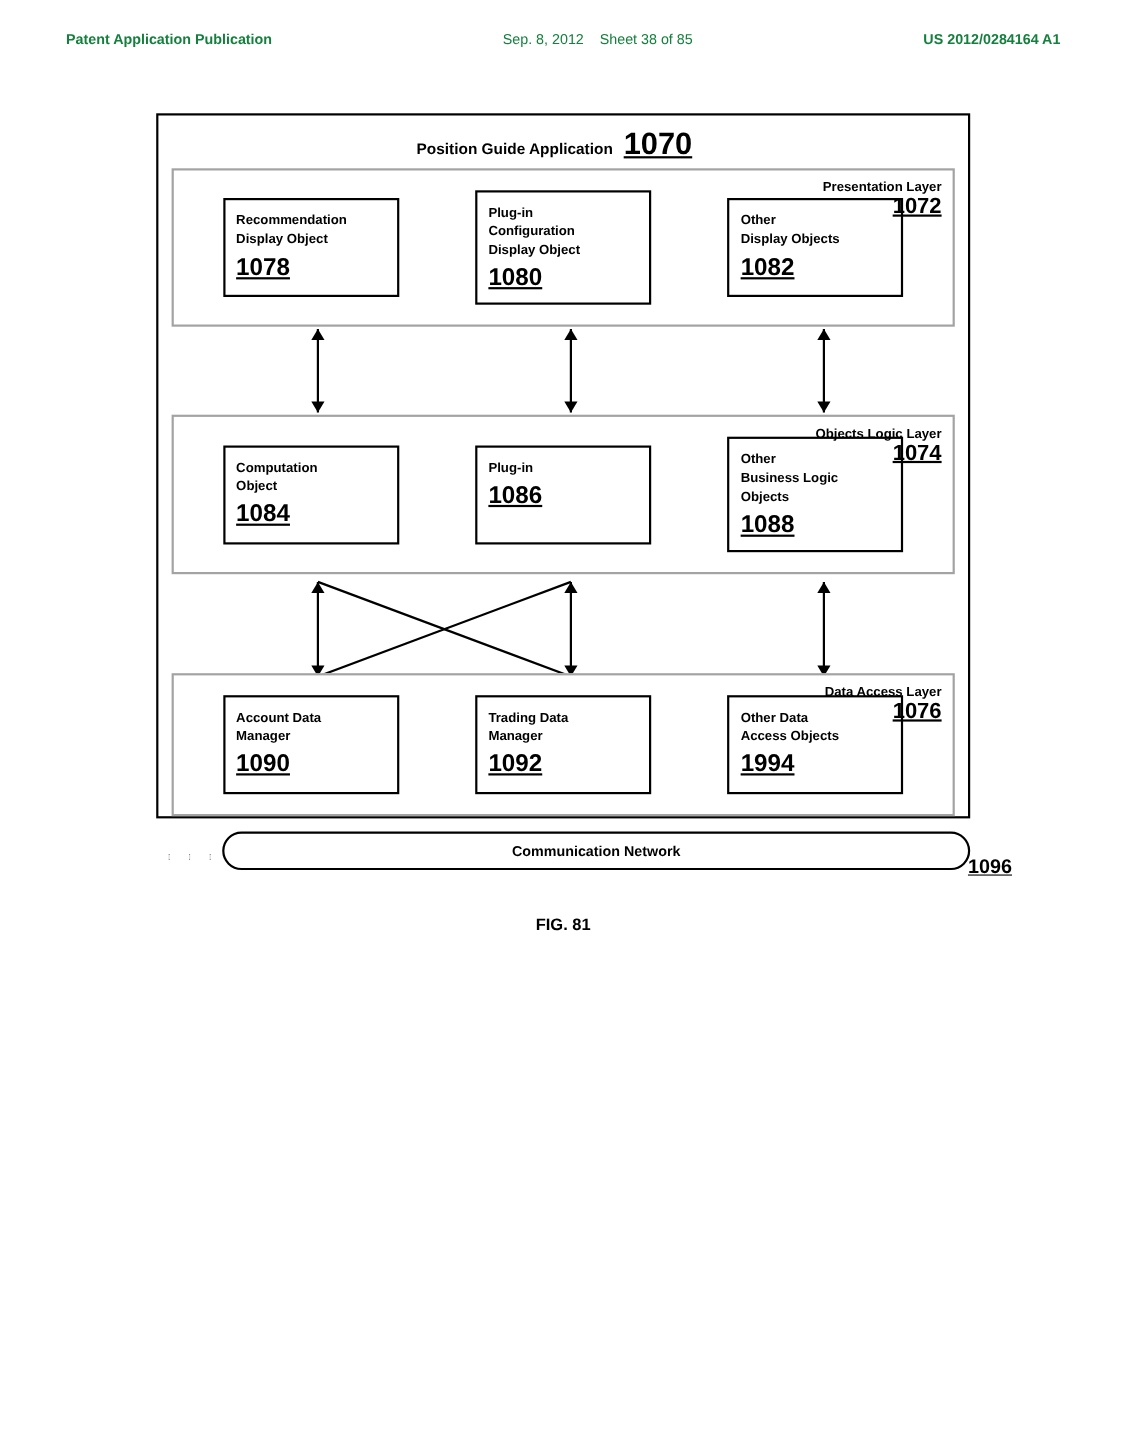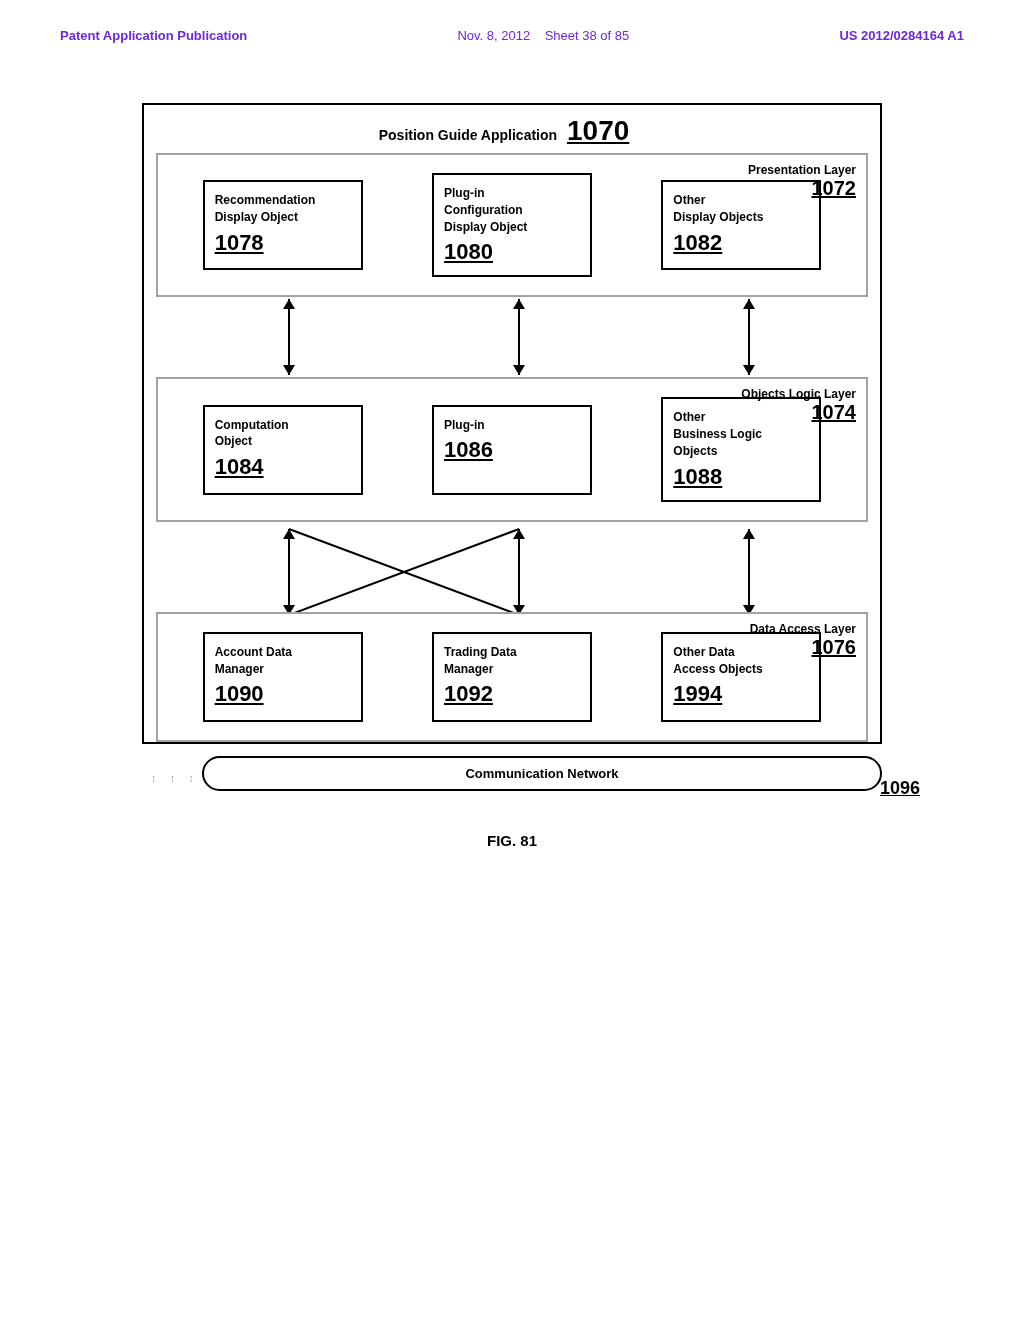--- a/index.html
+++ b/index.html
@@ -10,21 +10,21 @@
       min-height: 1320px;
       position: relative;
     }
 
     .header {
       display: flex;
       justify-content: space-between;
       align-items: flex-start;
       padding: 28px 60px 0 60px;
       font-size: 13px;
-      color: #6d28d9;
+      color: #15803d;
     }
 
     .header-left { font-weight: bold; }
     .header-center { font-weight: normal; }
     .header-right { font-weight: bold; }
 
     .main-content {
       display: flex;
       flex-direction: column;
       align-items: center;
@@ -166,21 +166,21 @@
       margin-top: 0;
       padding-bottom: 0;
     }
   </style>
 </head>
 <body>
 
 <div class="header">
   <span class="header-left">Patent Application Publication</span>
   <span class="header-center">
-    <span>Nov. 8, 2012</span>&nbsp;&nbsp;&nbsp;&nbsp;<span>Sheet 38 of 85</span>
+    <span>Sep. 8, 2012</span>&nbsp;&nbsp;&nbsp;&nbsp;<span>Sheet 38 of 85</span>
   </span>
   <span class="header-right">US 2012/0284164 A1</span>
 </div>
 
 <div class="main-content">
 
   <div class="app-box">
 
     <div class="app-title-bar">
       <span>Position Guide Application</span>

